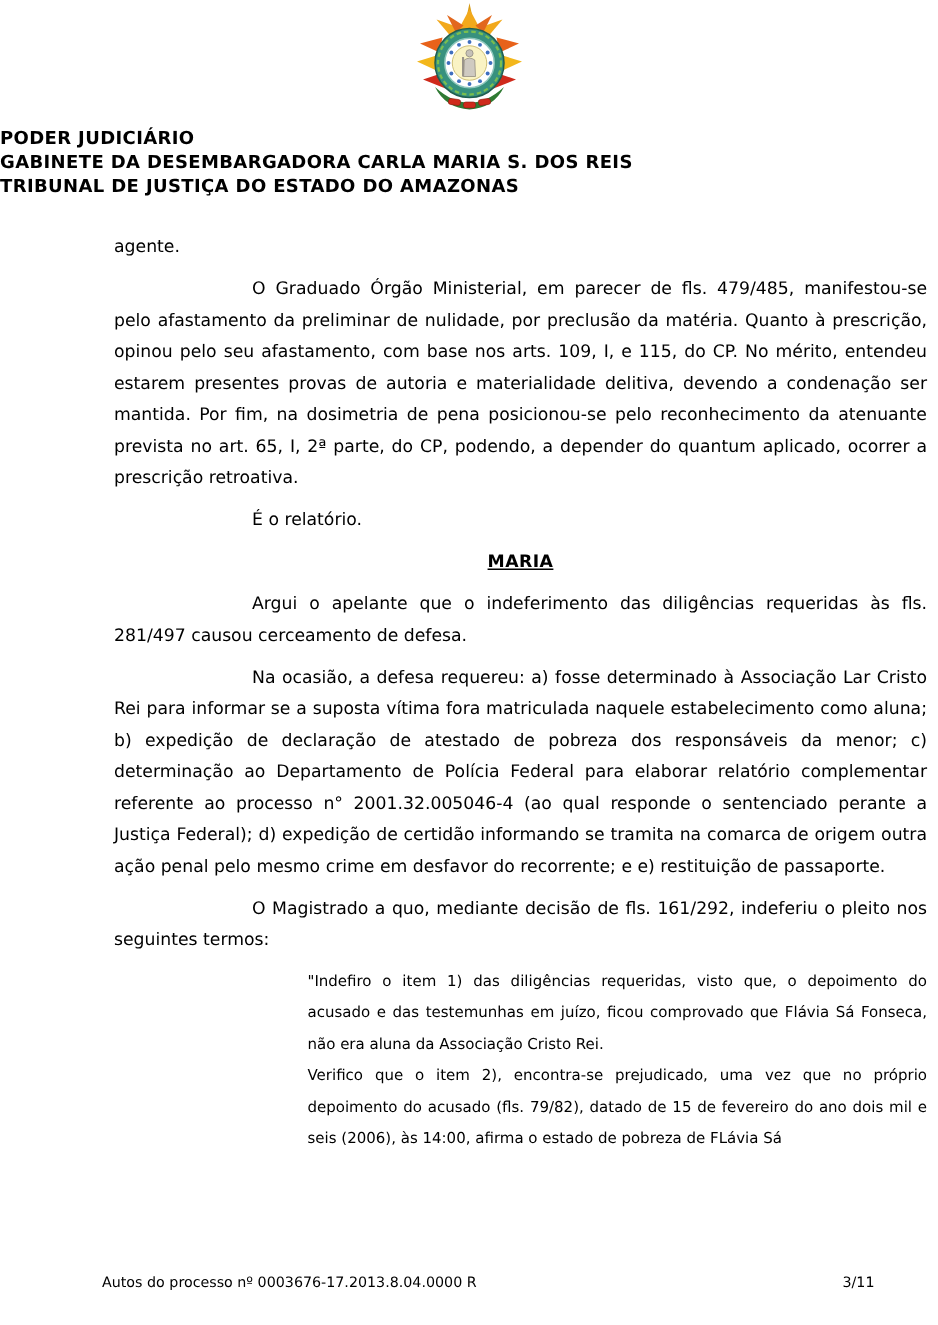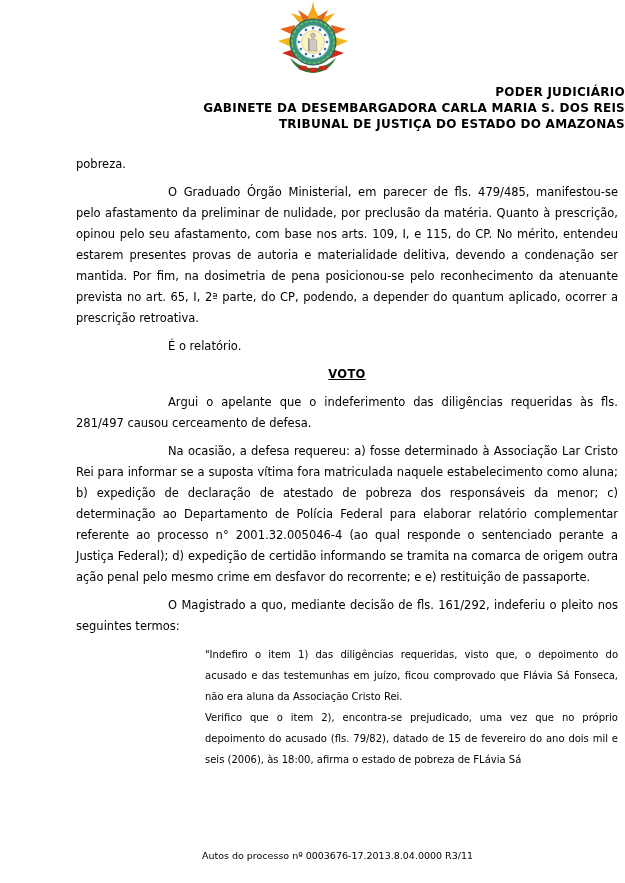--- a/index.html
+++ b/index.html
@@ -16,21 +16,21 @@
     overflow: hidden;
     background: #ffffff;
   }
   .seal-wrap {
     padding-top: 2px;
     text-align: center;
   }
   .seal-wrap svg { display: inline-block; }
   .doc-header {
     margin-top: 4px;
-    text-align: right;
+    text-align: left;
     font-weight: bold;
     font-size: 12px;
     line-height: 16px;
     letter-spacing: 0.25px;
   }
   .content {
     margin: 22px 7px 0 76px;
     font-size: 11.5px;
     line-height: 21px;
     text-align: justify;
@@ -51,24 +51,24 @@
   }
   .quote-block {
     margin: 2px 0 0 129px;
     font-size: 10px;
     line-height: 21px;
     text-align: justify;
   }
   .quote-block p { margin: 0; text-indent: 0; }
   .doc-footer {
     position: absolute;
-    left: 92px; right: 42px;
+    left: 68px; right: 42px;
     bottom: 21px;
     display: flex;
-    justify-content: center;
+    justify-content: space-between;
     align-items: baseline;
     font-size: 9.5px;
     line-height: 12px;
   }
 </style>
 </head>
 <body>
 
 <div class="page">
 
@@ -131,30 +131,30 @@
     </svg>
   </div>
 
   <div class="doc-header">
     <div>PODER JUDICIÁRIO</div>
     <div>GABINETE DA DESEMBARGADORA CARLA MARIA S. DOS REIS</div>
     <div>TRIBUNAL DE JUSTIÇA DO ESTADO DO AMAZONAS</div>
   </div>
 
   <div class="content">
-    <p class="no-indent">pobreza.</p>
+    <p class="no-indent">agente.</p>
     <p>O Graduado Órgão Ministerial, em parecer de fls. 479/485, manifestou-se pelo afastamento da preliminar de nulidade, por preclusão da matéria. Quanto à prescrição, opinou pelo seu afastamento, com base nos arts. 109, I, e 115, do CP. No mérito, entendeu estarem presentes provas de autoria e materialidade delitiva, devendo a condenação ser mantida. Por fim, na dosimetria de pena posicionou-se pelo reconhecimento da atenuante prevista no art. 65, I, 2ª parte, do CP, podendo, a depender do quantum aplicado, ocorrer a prescrição retroativa.</p>
     <p>É o relatório.</p>
-    <div class="voto-heading">VOTO</div>
+    <div class="voto-heading">MARIA</div>
     <p>Argui o apelante que o indeferimento das diligências requeridas às fls. 281/497 causou cerceamento de defesa.</p>
     <p>Na ocasião, a defesa requereu: a) fosse determinado à Associação Lar Cristo Rei para informar se a suposta vítima fora matriculada naquele estabelecimento como aluna; b) expedição de declaração de atestado de pobreza dos responsáveis da menor; c) determinação ao Departamento de Polícia Federal para elaborar relatório complementar referente ao processo n° 2001.32.005046-4 (ao qual responde o sentenciado perante a Justiça Federal); d) expedição de certidão informando se tramita na comarca de origem outra ação penal pelo mesmo crime em desfavor do recorrente; e e) restituição de passaporte.</p>
     <p>O Magistrado a quo, mediante decisão de fls. 161/292, indeferiu o pleito nos seguintes termos:</p>
     <div class="quote-block">
       <p>"Indefiro o item 1) das diligências requeridas, visto que, o depoimento do acusado e das testemunhas em juízo, ficou comprovado que Flávia Sá Fonseca, não era aluna da Associação Cristo Rei.</p>
-      <p>Verifico que o item 2), encontra-se prejudicado, uma vez que no próprio depoimento do acusado (fls. 79/82), datado de 15 de fevereiro do ano dois mil e seis (2006), às 18:00, afirma o estado de pobreza de FLávia Sá</p>
+      <p>Verifico que o item 2), encontra-se prejudicado, uma vez que no próprio depoimento do acusado (fls. 79/82), datado de 15 de fevereiro do ano dois mil e seis (2006), às 14:00, afirma o estado de pobreza de FLávia Sá</p>
     </div>
   </div>
 
   <div class="doc-footer">
     <span>Autos do processo nº 0003676-17.2013.8.04.0000 R</span>
     <span>3/11</span>
   </div>
 
 </div>
 

